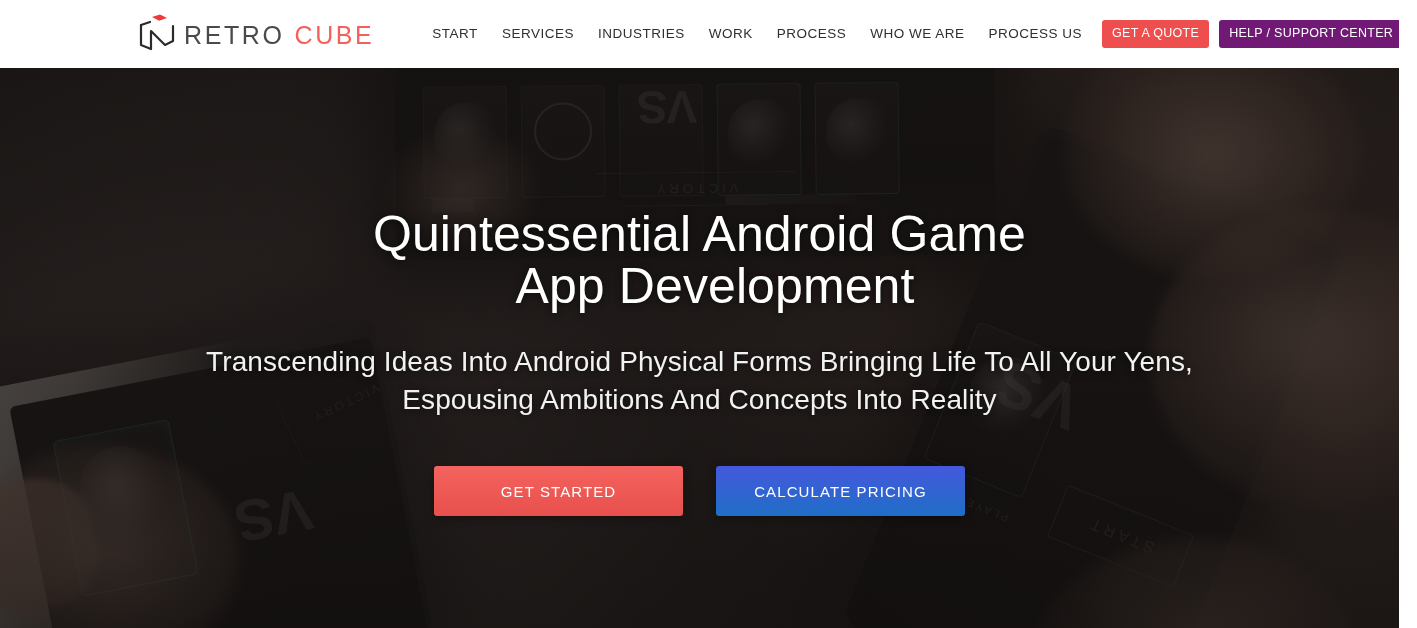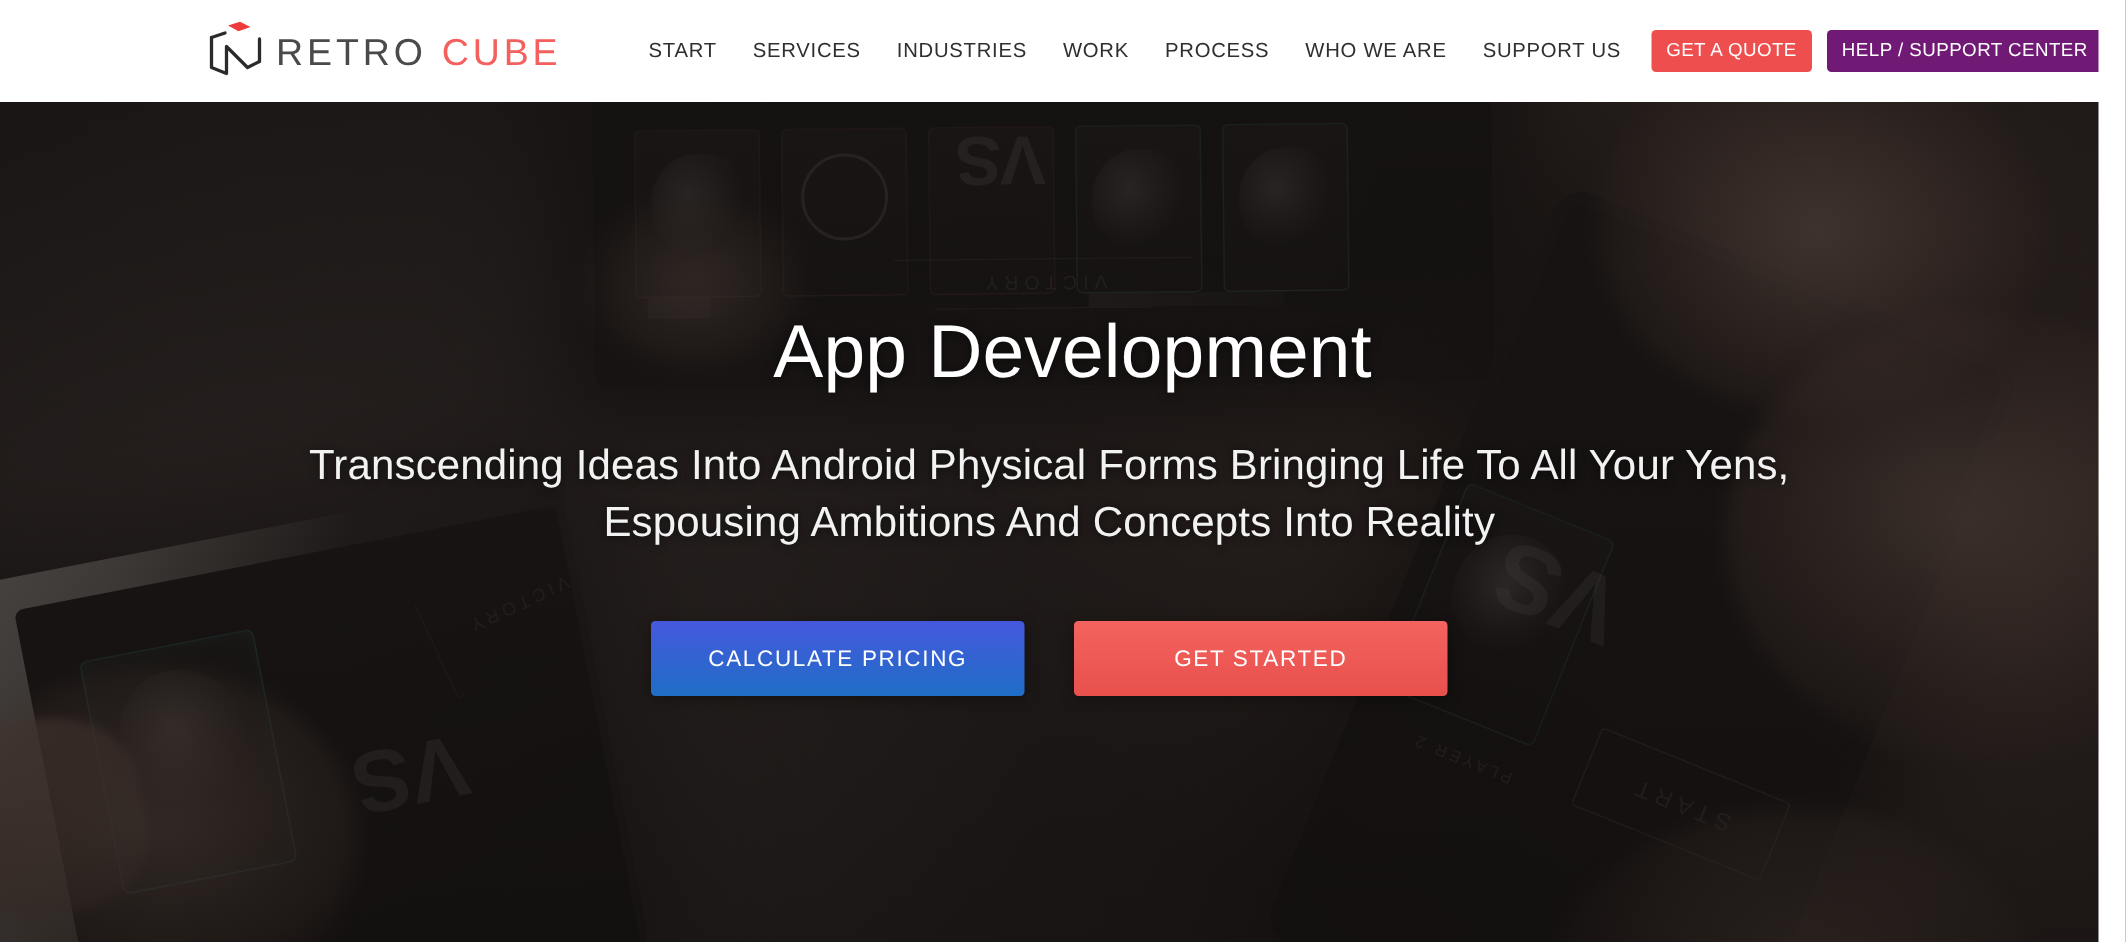--- a/index.html
+++ b/index.html
@@ -460,21 +460,21 @@
       </span>
     </a>
 
     <nav class="main-nav">
       <a class="nav-link" href="#">START</a>
       <a class="nav-link" href="#">SERVICES</a>
       <a class="nav-link" href="#">INDUSTRIES</a>
       <a class="nav-link" href="#">WORK</a>
       <a class="nav-link" href="#">PROCESS</a>
       <a class="nav-link" href="#">WHO WE ARE</a>
-      <a class="nav-link" href="#">SUPPORT US</a>
+      <a class="nav-link" href="#">PROCESS US</a>
 
       <a class="nav-btn quote" href="#">GET A QUOTE</a>
       <a class="nav-btn support" href="#">HELP / SUPPORT CENTER</a>
     </nav>
 
   </header>
 
   <section class="hero">
 
     <div class="hero-photo">
@@ -530,29 +530,30 @@
       <div class="hand top-right"></div>
       <div class="hand mid-right"></div>
       <div class="hand bottom-right"></div>
       <div class="hand left-low"></div>
 
       <div class="hero-overlay"></div>
     </div>
 
     <div class="hero-content">
       <h1 class="hero-title">
+        <span>Quintessential Android Game</span>
         <span class="line2">App Development</span>
       </h1>
 
       <p class="hero-sub">
         <span>Transcending Ideas Into Android Physical Forms Bringing Life To All Your Yens,</span>
         <span class="line2">Espousing Ambitions And Concepts Into Reality</span>
       </p>
 
       <div class="cta-row">
+        <button class="cta primary">GET STARTED</button>
         <button class="cta secondary">CALCULATE PRICING</button>
-        <button class="cta primary">GET STARTED</button>
       </div>
     </div>
 
   </section>
 
 </div>
 
 </body></html>

